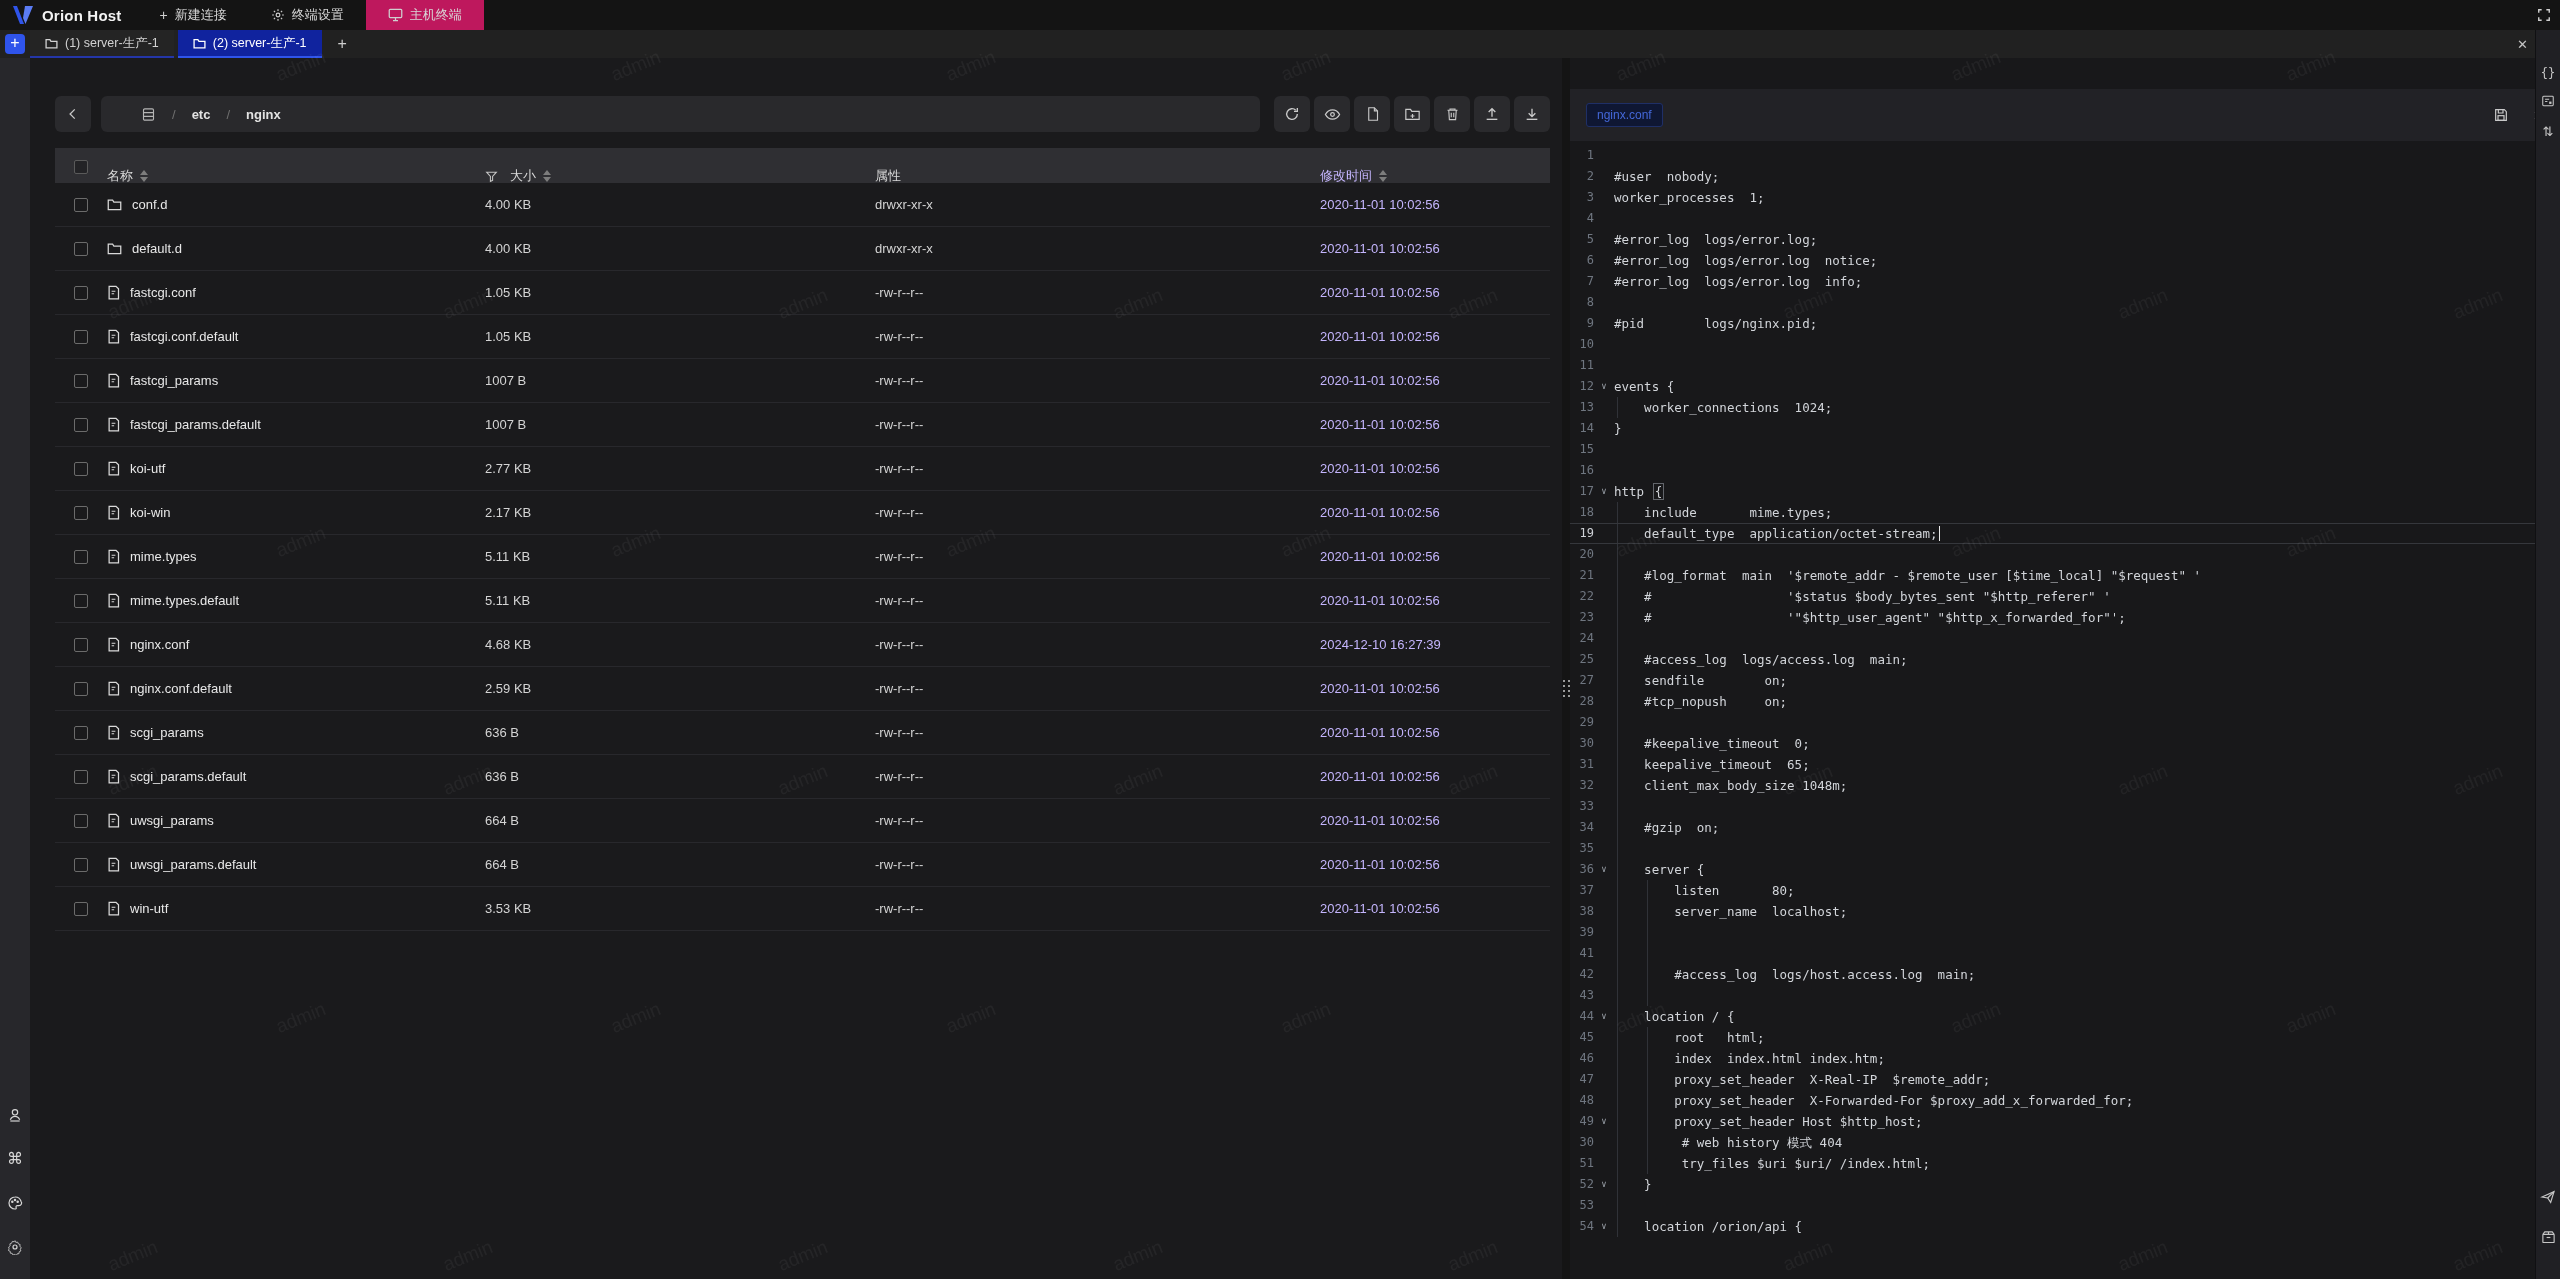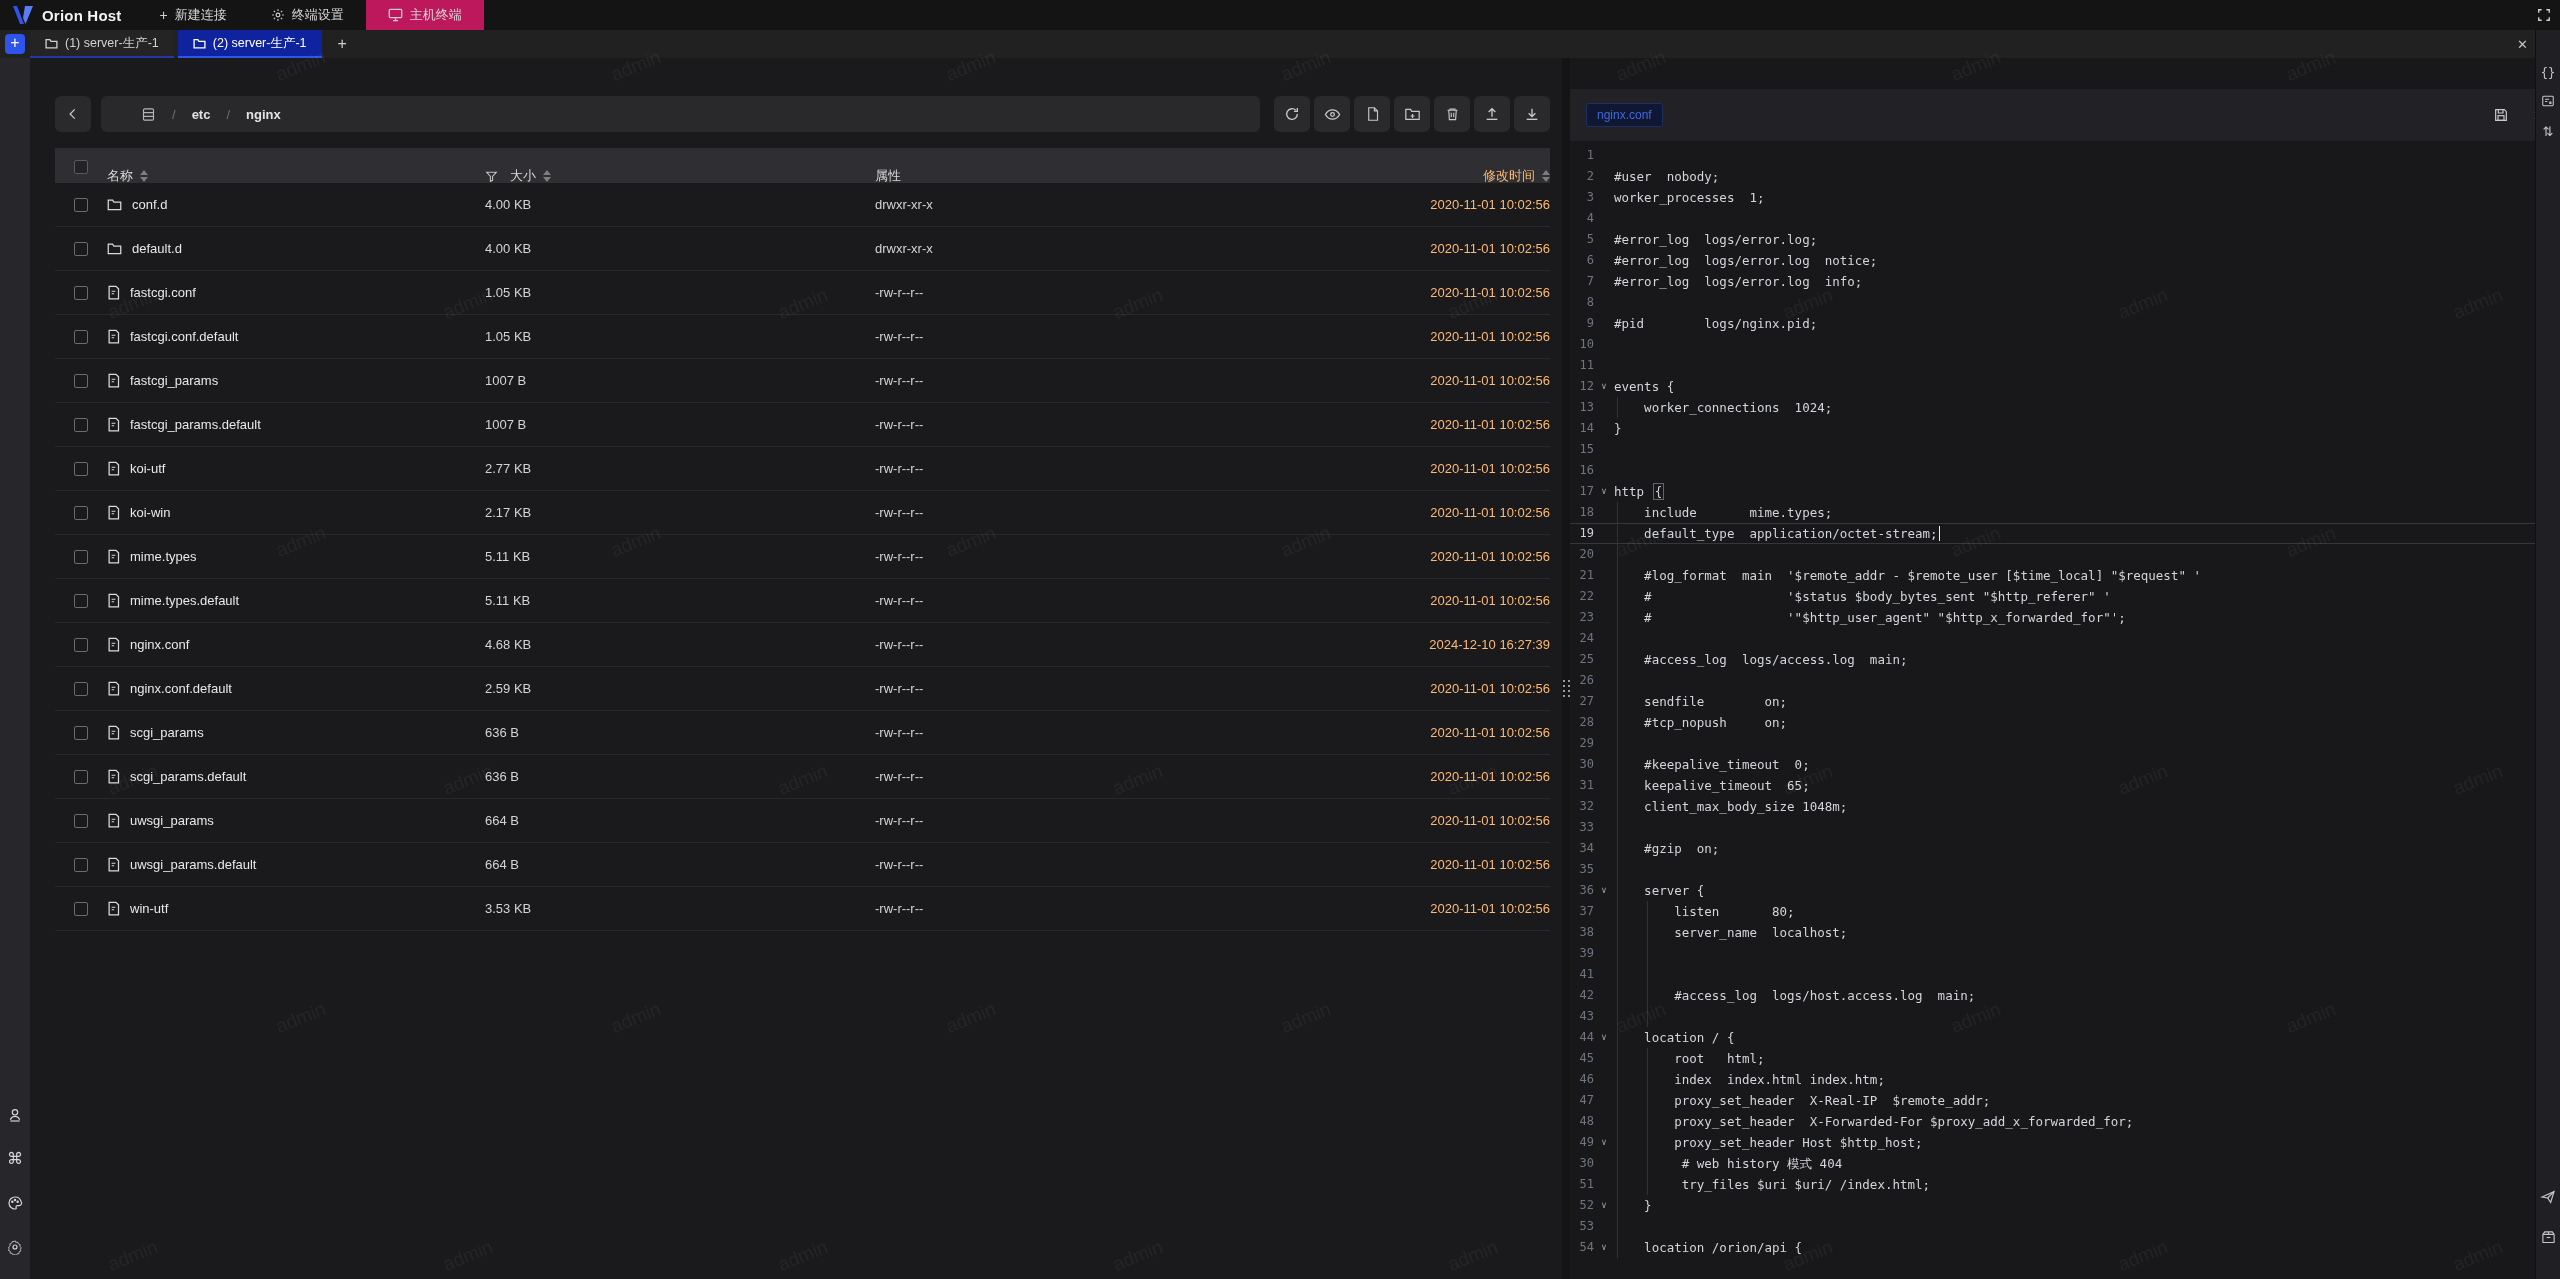--- a/index.html
+++ b/index.html
@@ -48,21 +48,21 @@
   .fm-table { margin:16px 12px 0 25px; font-size:13px; }
   .t-row { display:grid; grid-template-columns:52px 378px 390px 445px 1fr; align-items:center; }
   .t-head { height:35px; background:#2f2f33; color:#dadada; }
   .t-body-row { height:44px; border-bottom:1px solid #28282c; cursor:pointer; }
   .cell-check { display:flex; justify-content:center; }
   .checkbox { width:14px; height:14px; border:1px solid #6b6b6b; border-radius:2px; background:transparent; cursor:pointer; }
   .t-head .checkbox { background:#232326; border-color:#5a5a5a; }
   .cell-name { display:flex; align-items:center; gap:10px; color:#e8e8e8; }
   .cell-attr { color:#d4d4d4; }
   .cell-size { color:#d4d4d4; }
-  .cell-date { text-align:right; color:#fdba74; }
+  .cell-date { text-align:left; color:#c4b5fd; }
   .sort { display:inline-flex; flex-direction:column; gap:2px; margin-left:7px; vertical-align:middle; }
   .sort i { display:block; width:0; height:0; border-left:4px solid transparent; border-right:4px solid transparent; }
   .sort .up { border-bottom:5px solid #7d7d7d; }
   .sort .dn { border-top:5px solid #7d7d7d; }
   .head-label { display:inline-flex; align-items:center;margin-top:19px; }
   .funnel { margin-right:12px; color:#c2c2c2; display:inline-flex; }
 
   
   .panel-divider { width:8px; background:#141414; position:relative; flex-shrink:0; cursor:col-resize; }
   .drag-handle { position:absolute; top:622px; left:1px; display:grid; grid-template-columns:2px 2px; gap:3px; }
@@ -741,25 +741,20 @@
         </div>
         <div class="line">
           <span class="ln">24</span>
           <span class="fold"></span>
           <span class="ct"><span class="guide" style="left:3px"></span></span>
         </div>
         <div class="line">
           <span class="ln">25</span>
           <span class="fold"></span>
           <span class="ct"><span class="guide" style="left:3px"></span>    #access_log  logs/access.log  main;</span>
-        </div>
-        <div class="line">
-          <span class="ln">26</span>
-          <span class="fold"></span>
-          <span class="ct"><span class="guide" style="left:3px"></span></span>
         </div>
         <div class="line">
           <span class="ln">27</span>
           <span class="fold"></span>
           <span class="ct"><span class="guide" style="left:3px"></span>    sendfile        on;</span>
         </div>
         <div class="line">
           <span class="ln">28</span>
           <span class="fold"></span>
           <span class="ct"><span class="guide" style="left:3px"></span>    #tcp_nopush     on;</span>

